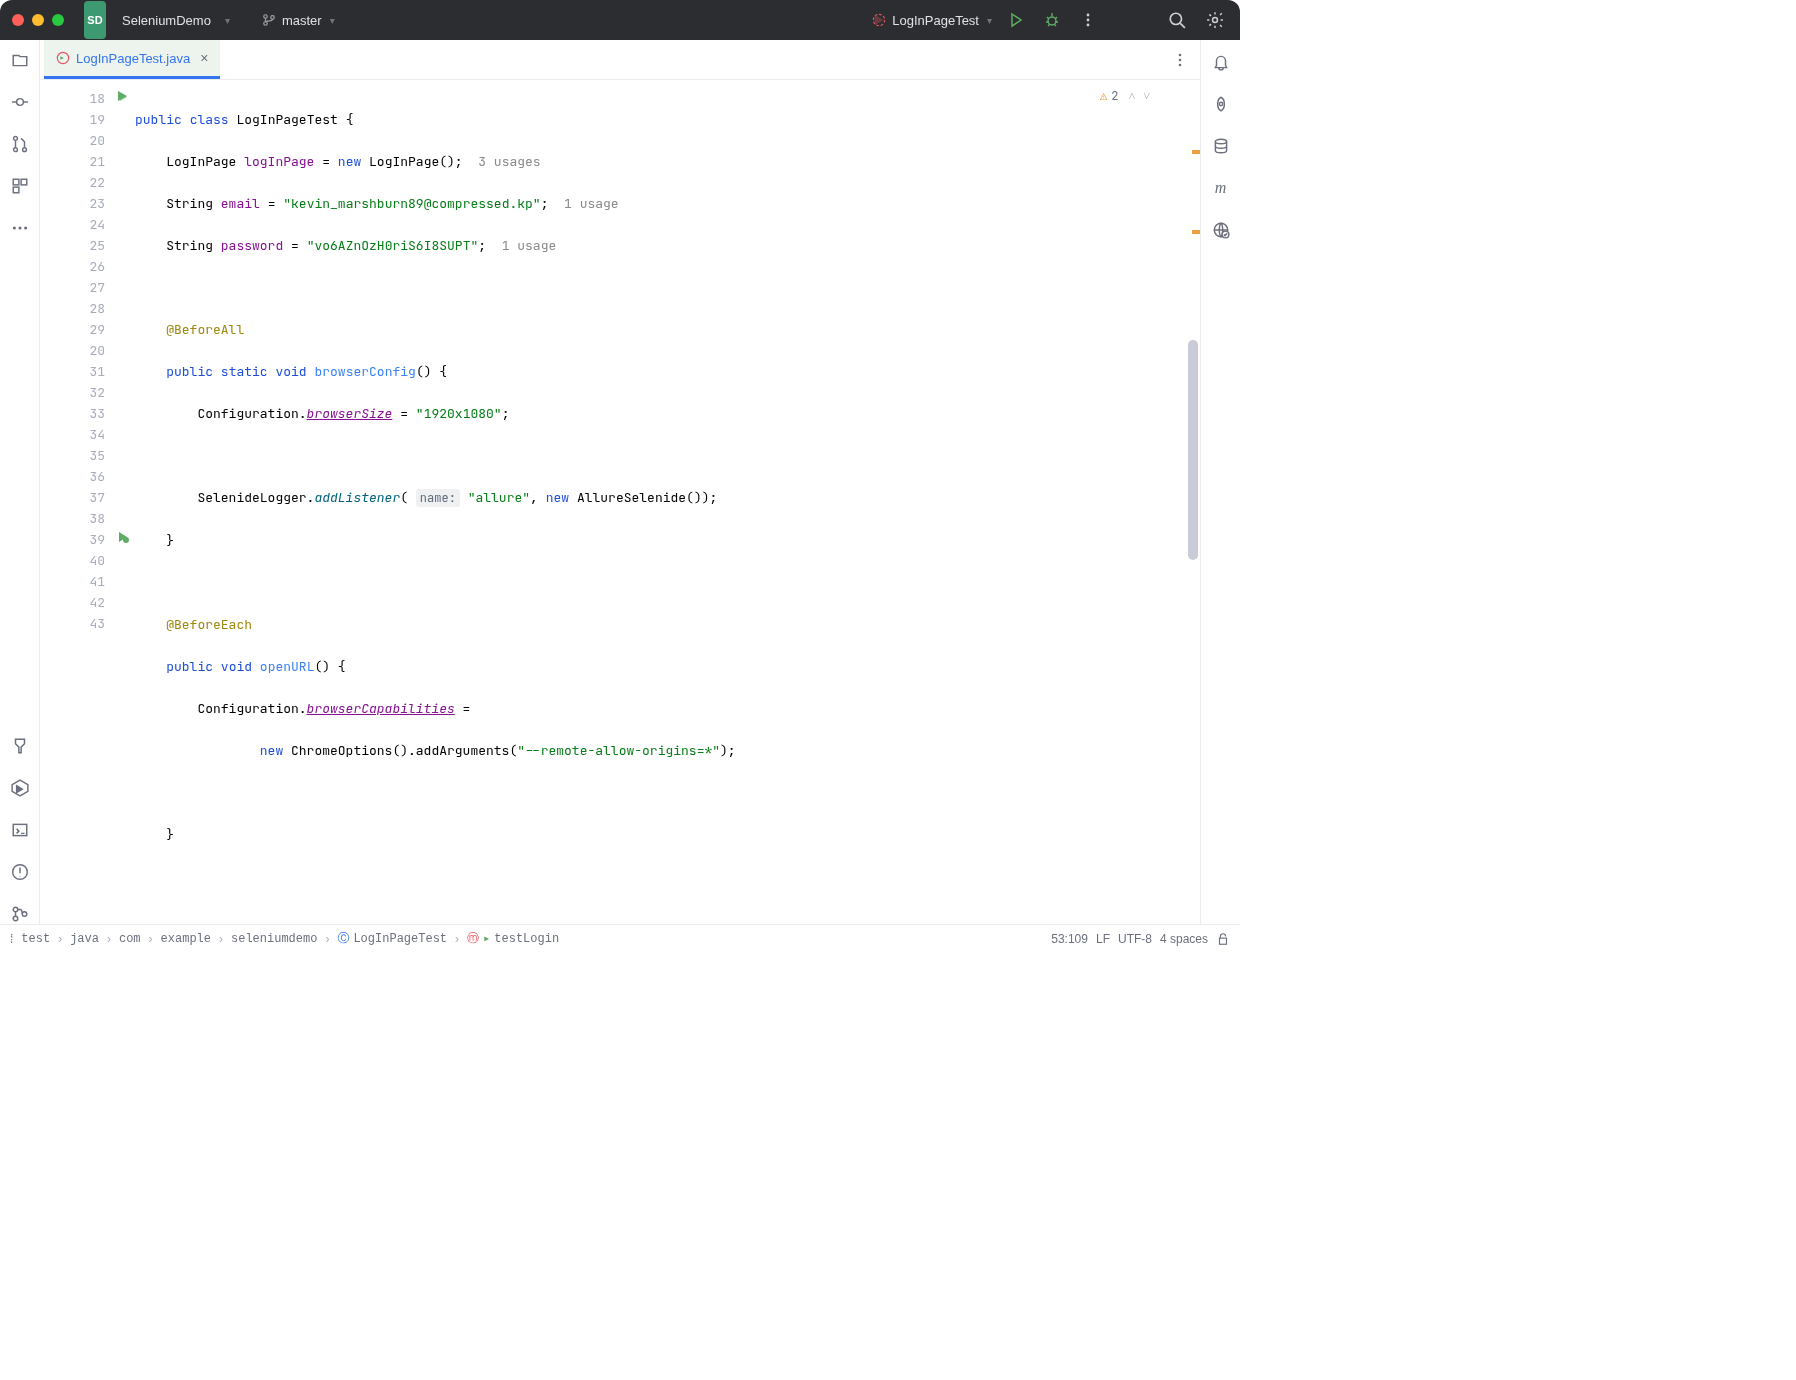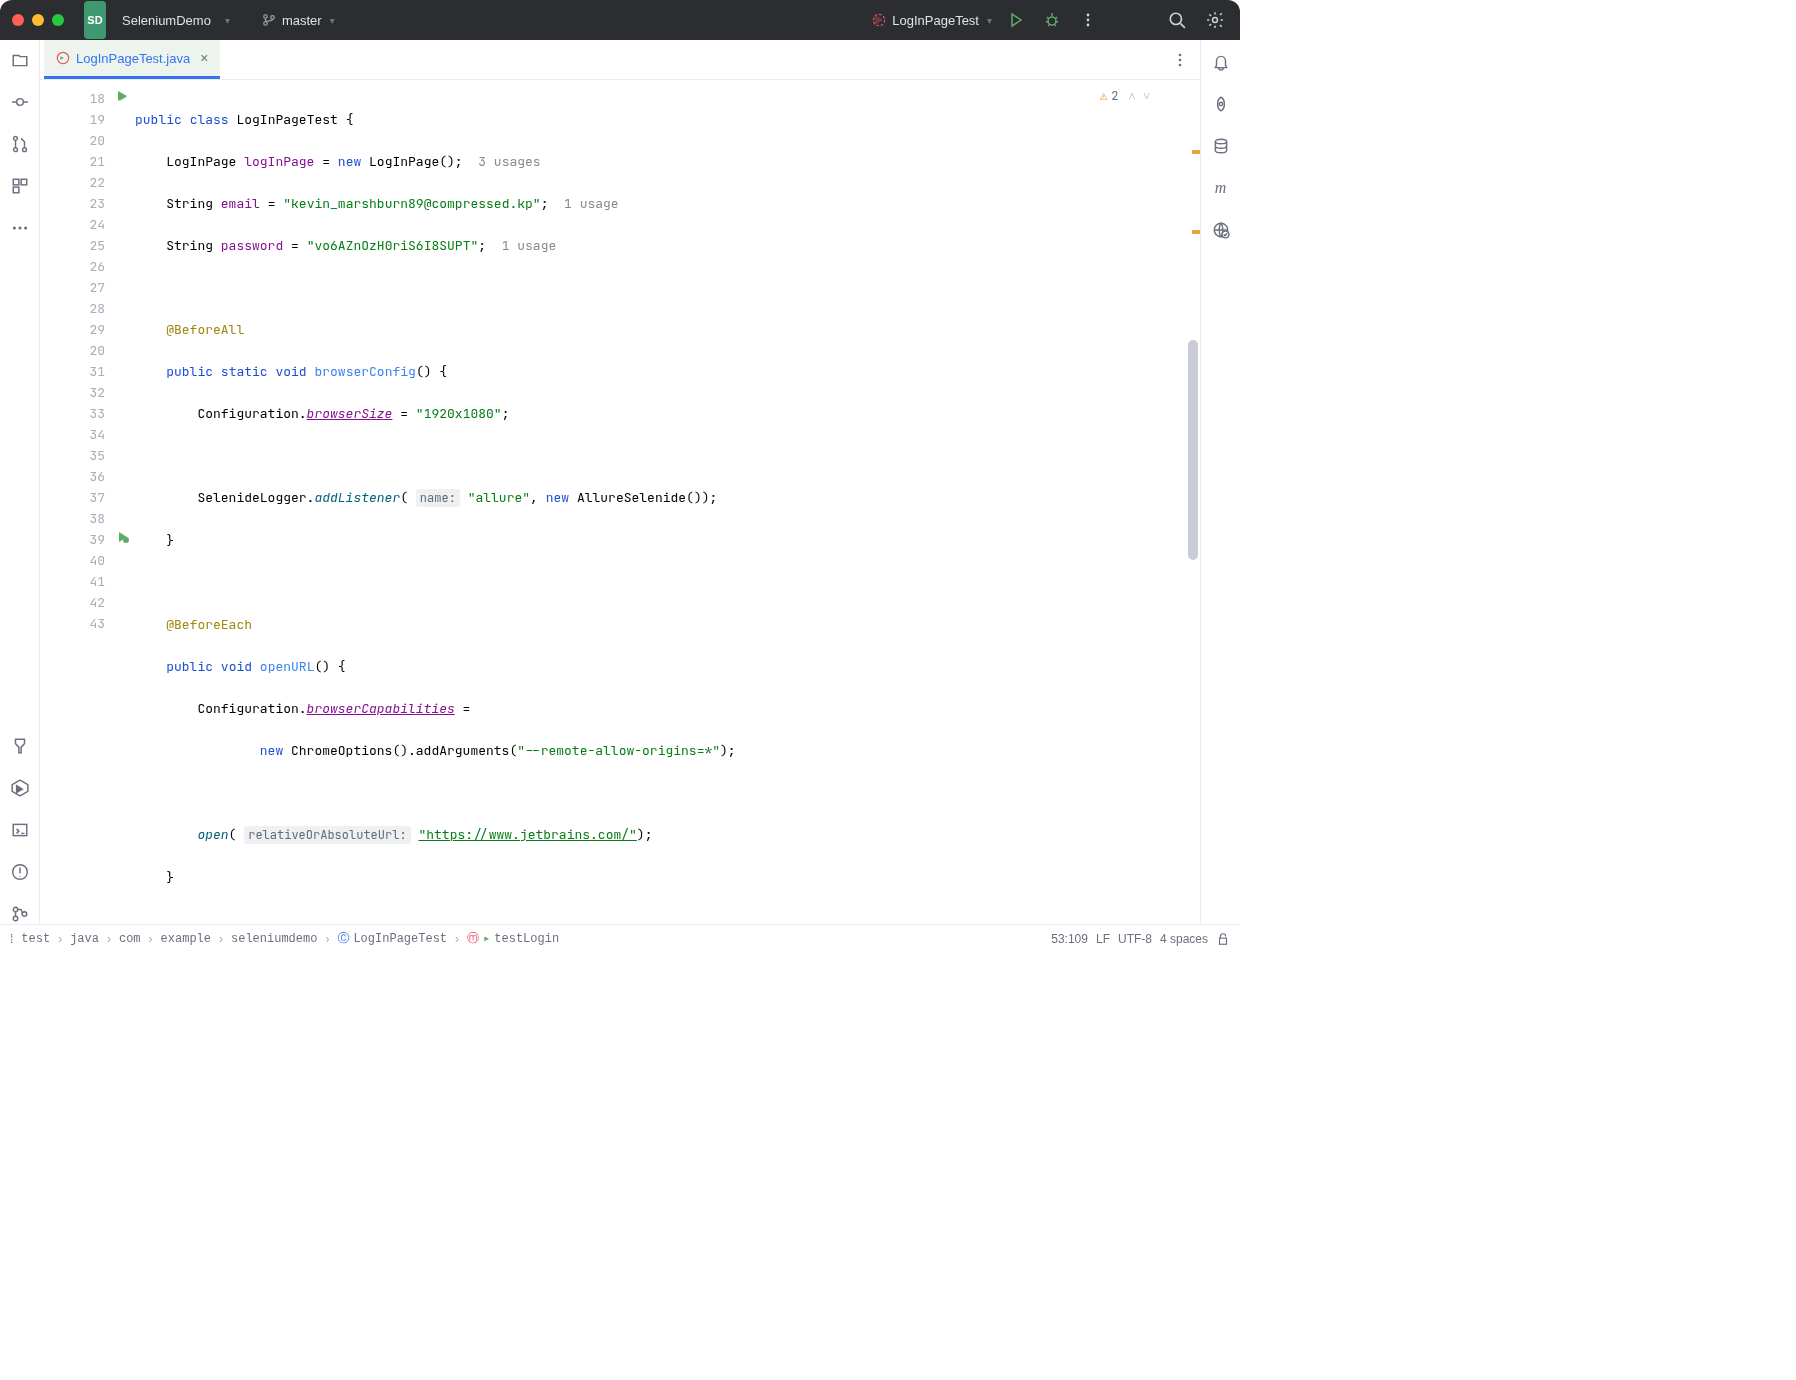--- a/index.html
+++ b/index.html
@@ -364,21 +364,20 @@
 <div>        <span>Configuration.</span><span class="fld-i">browserSize</span><span> = </span><span class="str">"1920x1080"</span><span>;</span></div>
 <div> </div>
 <div>        <span>SelenideLogger.</span><span class="mth-i">addListener</span><span>( </span><span class="param-hint">name:</span> <span class="str">"allure"</span><span>, </span><span class="kw">new</span><span> AllureSelenide());</span></div>
 <div>    <span>}</span></div>
 <div> </div>
 <div>    <span class="ann">@BeforeEach</span></div>
 <div>    <span class="kw">public</span> <span class="kw">void</span> <span class="mth">openURL</span><span>() {</span></div>
 <div>        <span>Configuration.</span><span class="fld-i">browserCapabilities</span><span> =</span></div>
 <div>                <span class="kw">new</span><span> ChromeOptions().addArguments(</span><span class="str">"--remote-allow-origins=*"</span><span>);</span></div>
 <div> </div>
-<div>        <span class="mth-i">open</span><span>( </span><span class="param-hint">relativeOrAbsoluteUrl:</span> <span class="url">"https://www.jetbrains.com/"</span><span>);</span></div>
 <div>    <span>}</span></div>
 <div> </div>
 
 
 
 
 
 
         <div class="warn-badge">
           <span class="warn-tri">⚠</span>

